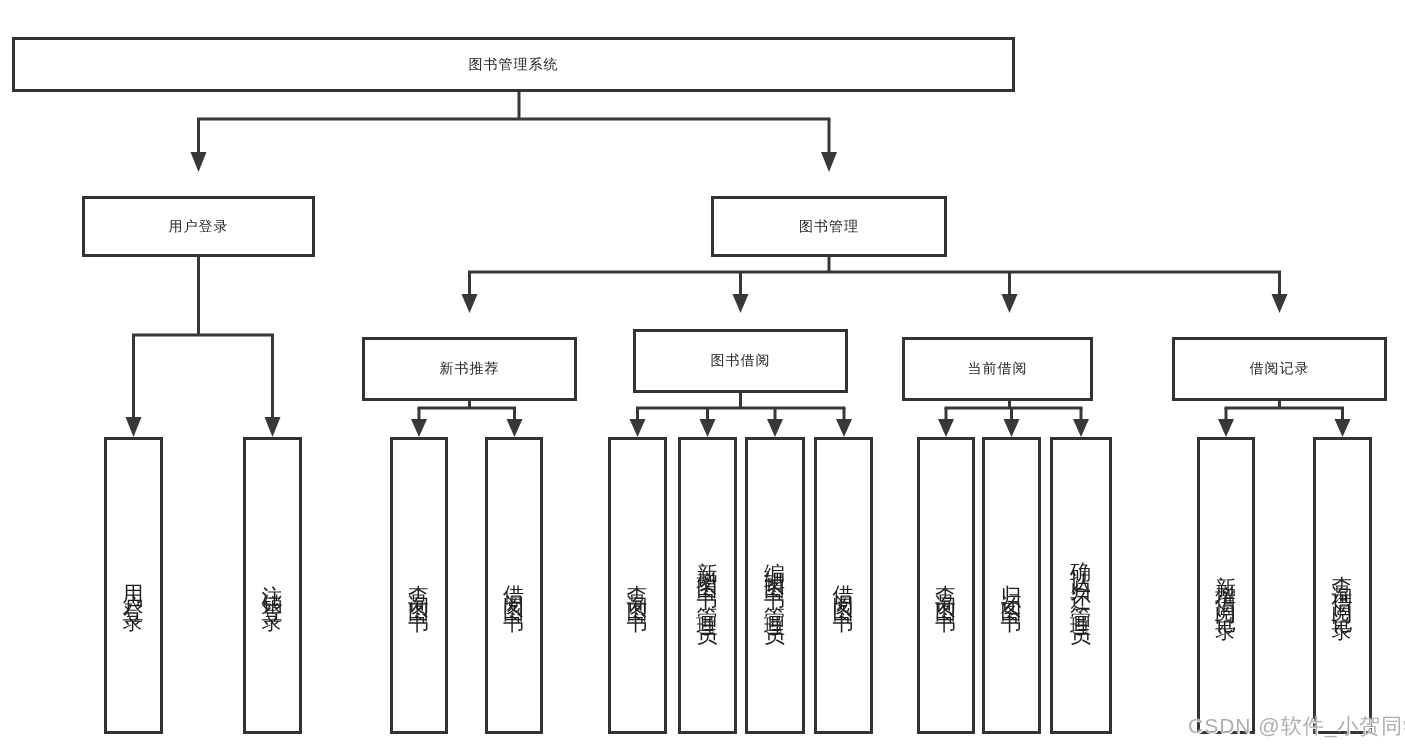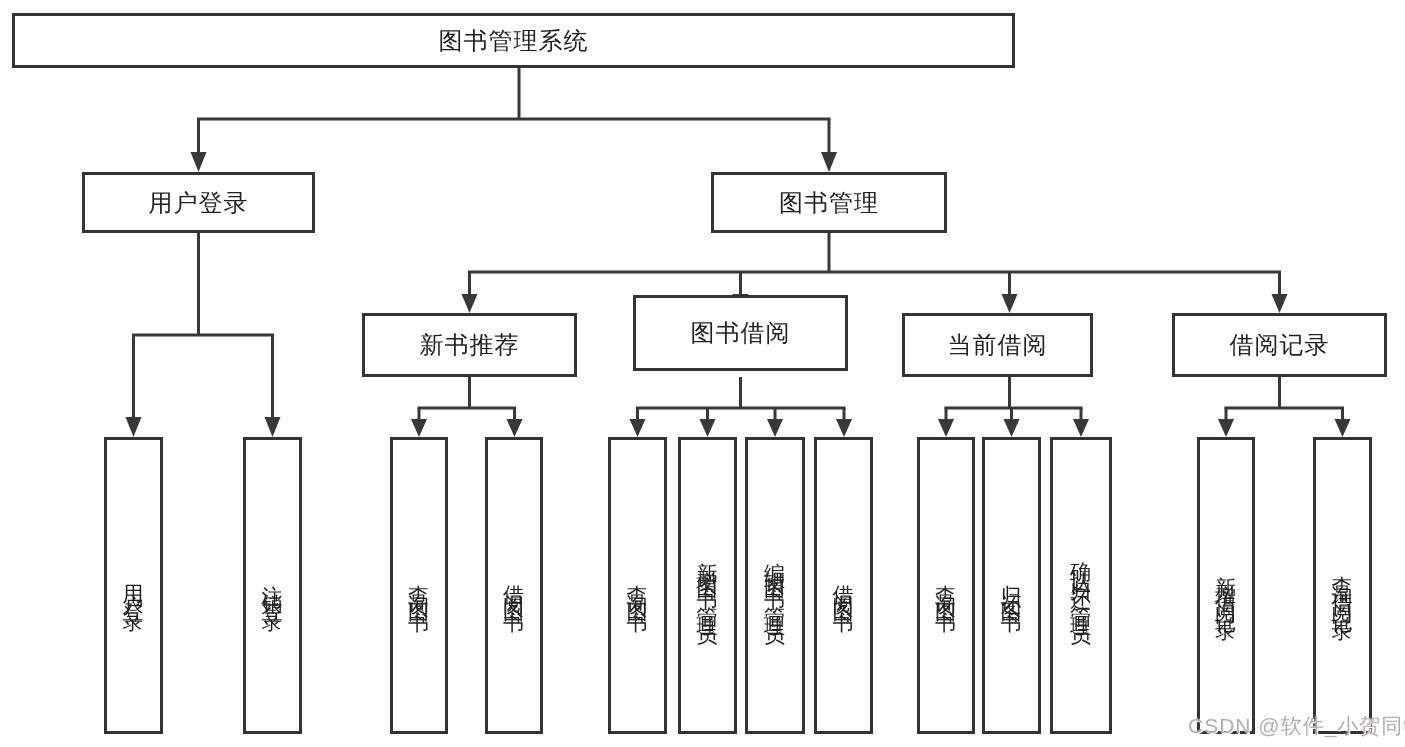--- a/index.html
+++ b/index.html
@@ -34,22 +34,23 @@
     position: absolute;
     box-sizing: border-box;
     border: 3px solid #333333;
     background: #ffffff;
     display: flex;
     align-items: center;
     justify-content: center;
     color: #1f1f1f;
   }
   .box.h {
-    font-size: 24px;
+    font-size: 14px;
     letter-spacing: 1px;
+    margin-top: 24px;
   }
   .box.v {
     font-size: 21px;
     writing-mode: vertical-rl;
     text-orientation: mixed;
     letter-spacing: 9px;
     line-height: 1;
   }
   .box.v span {
     display: block;
@@ -153,21 +154,21 @@
   <div class="box h" style="left:82px;top:172px;width:233px;height:61px">
     <span>用户登录</span>
   </div>
   <div class="box h" style="left:711px;top:172px;width:236px;height:61px">
     <span>图书管理</span>
   </div>
 
   <div class="box h" style="left:362px;top:313px;width:215px;height:64px">
     <span>新书推荐</span>
   </div>
-  <div class="box h" style="left:633px;top:295px;width:215px;height:76px">
+  <div class="box h" style="left:633px;top:305px;width:215px;height:64px">
     <span>图书借阅</span>
   </div>
   <div class="box h" style="left:902px;top:313px;width:191px;height:64px">
     <span>当前借阅</span>
   </div>
   <div class="box h" style="left:1172px;top:313px;width:215px;height:64px">
     <span>借阅记录</span>
   </div>
 
   <div class="box v" style="left:104px;top:437px;width:59px;height:297px">

